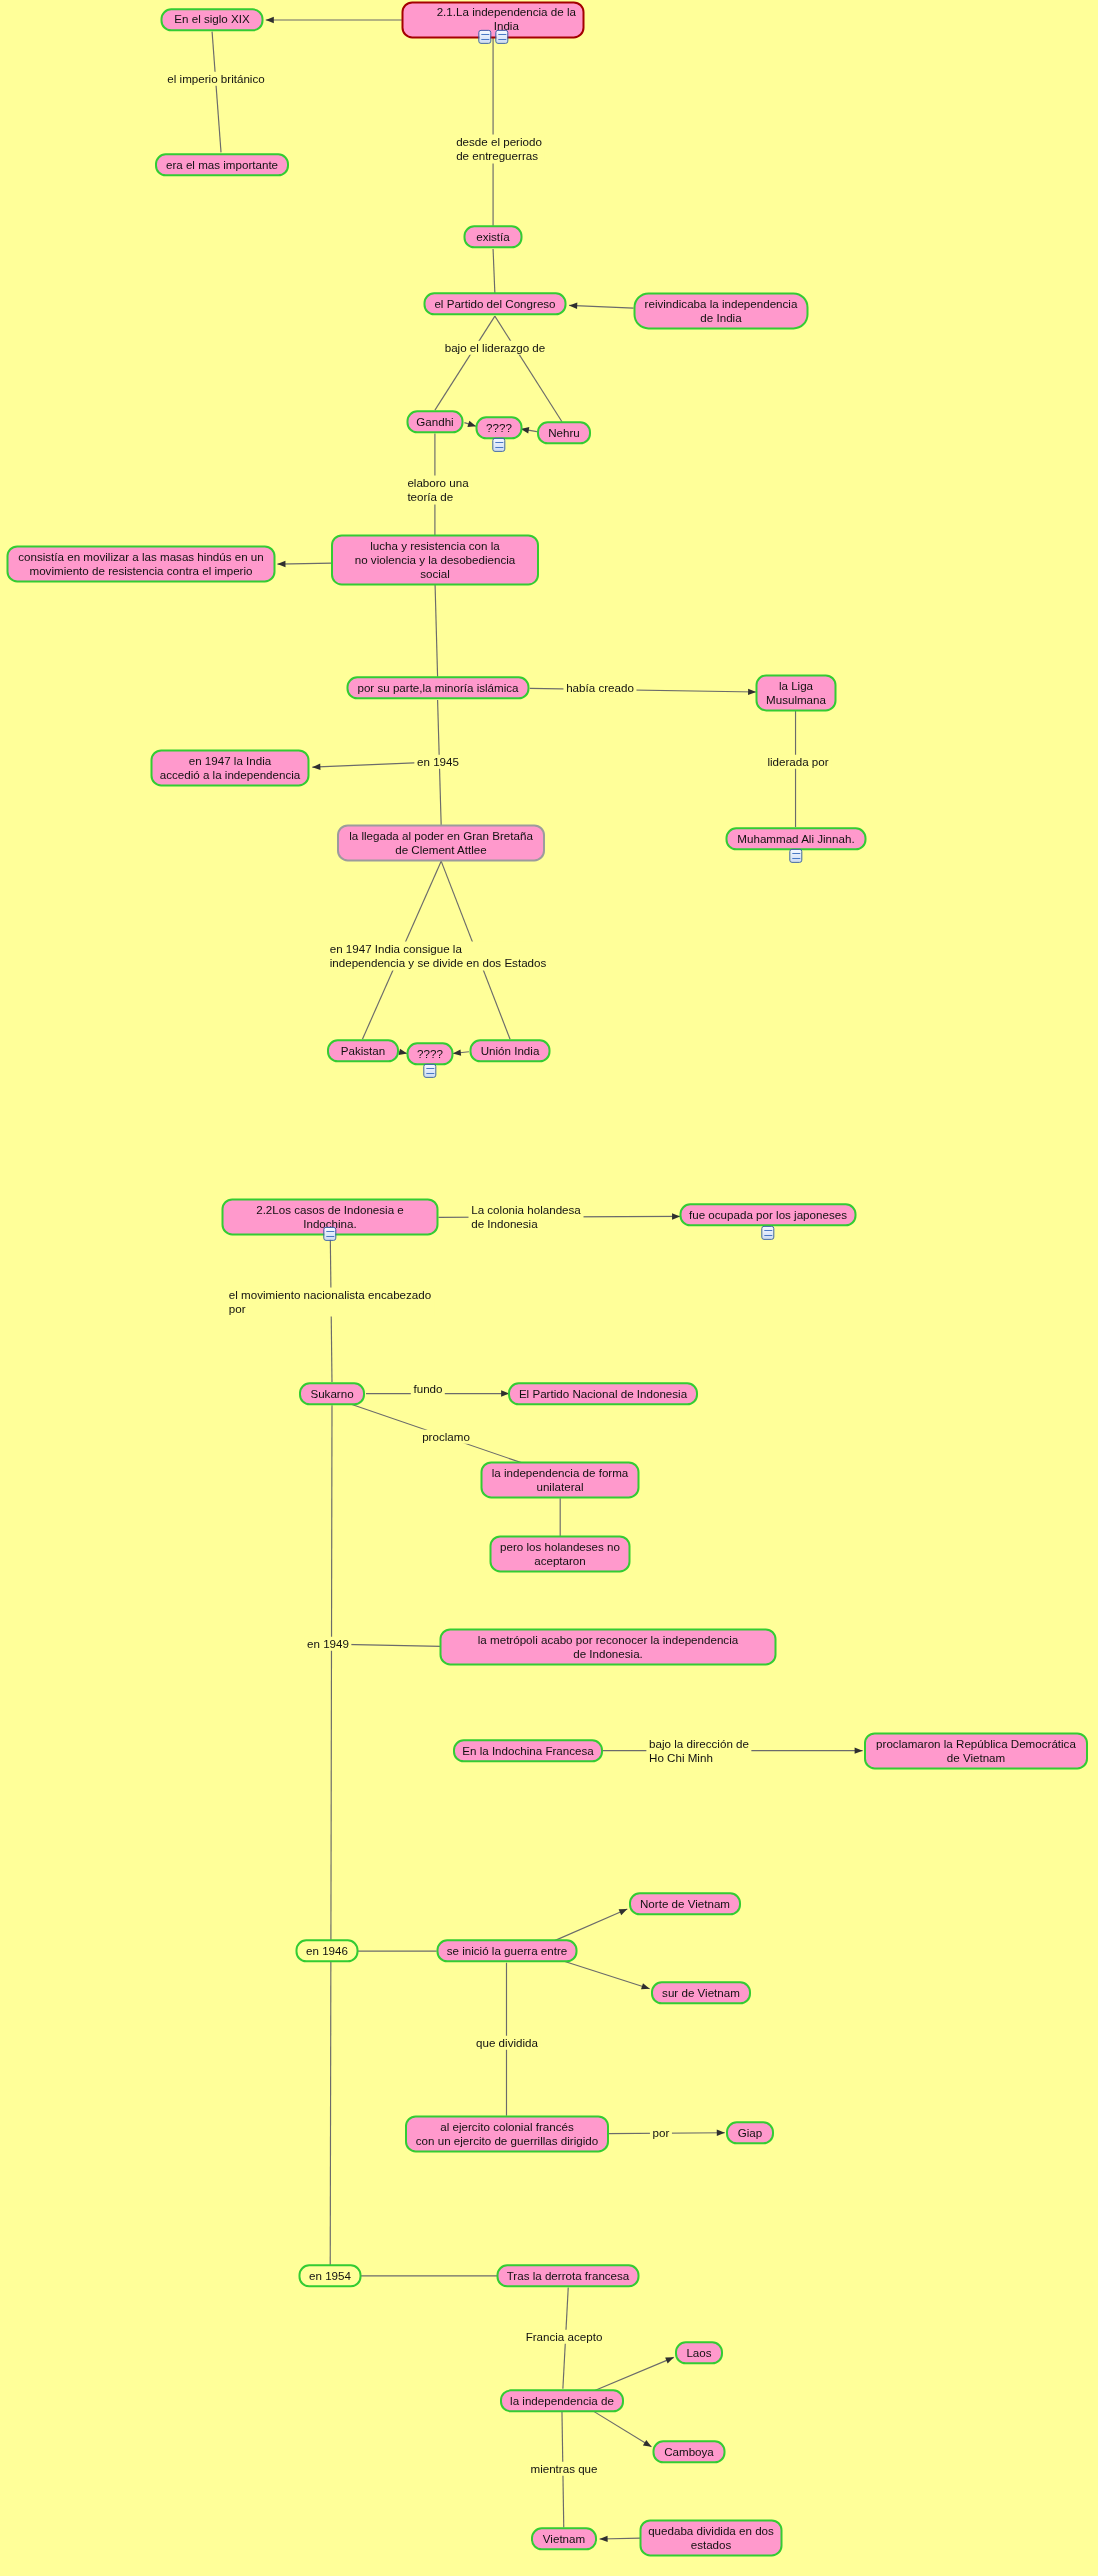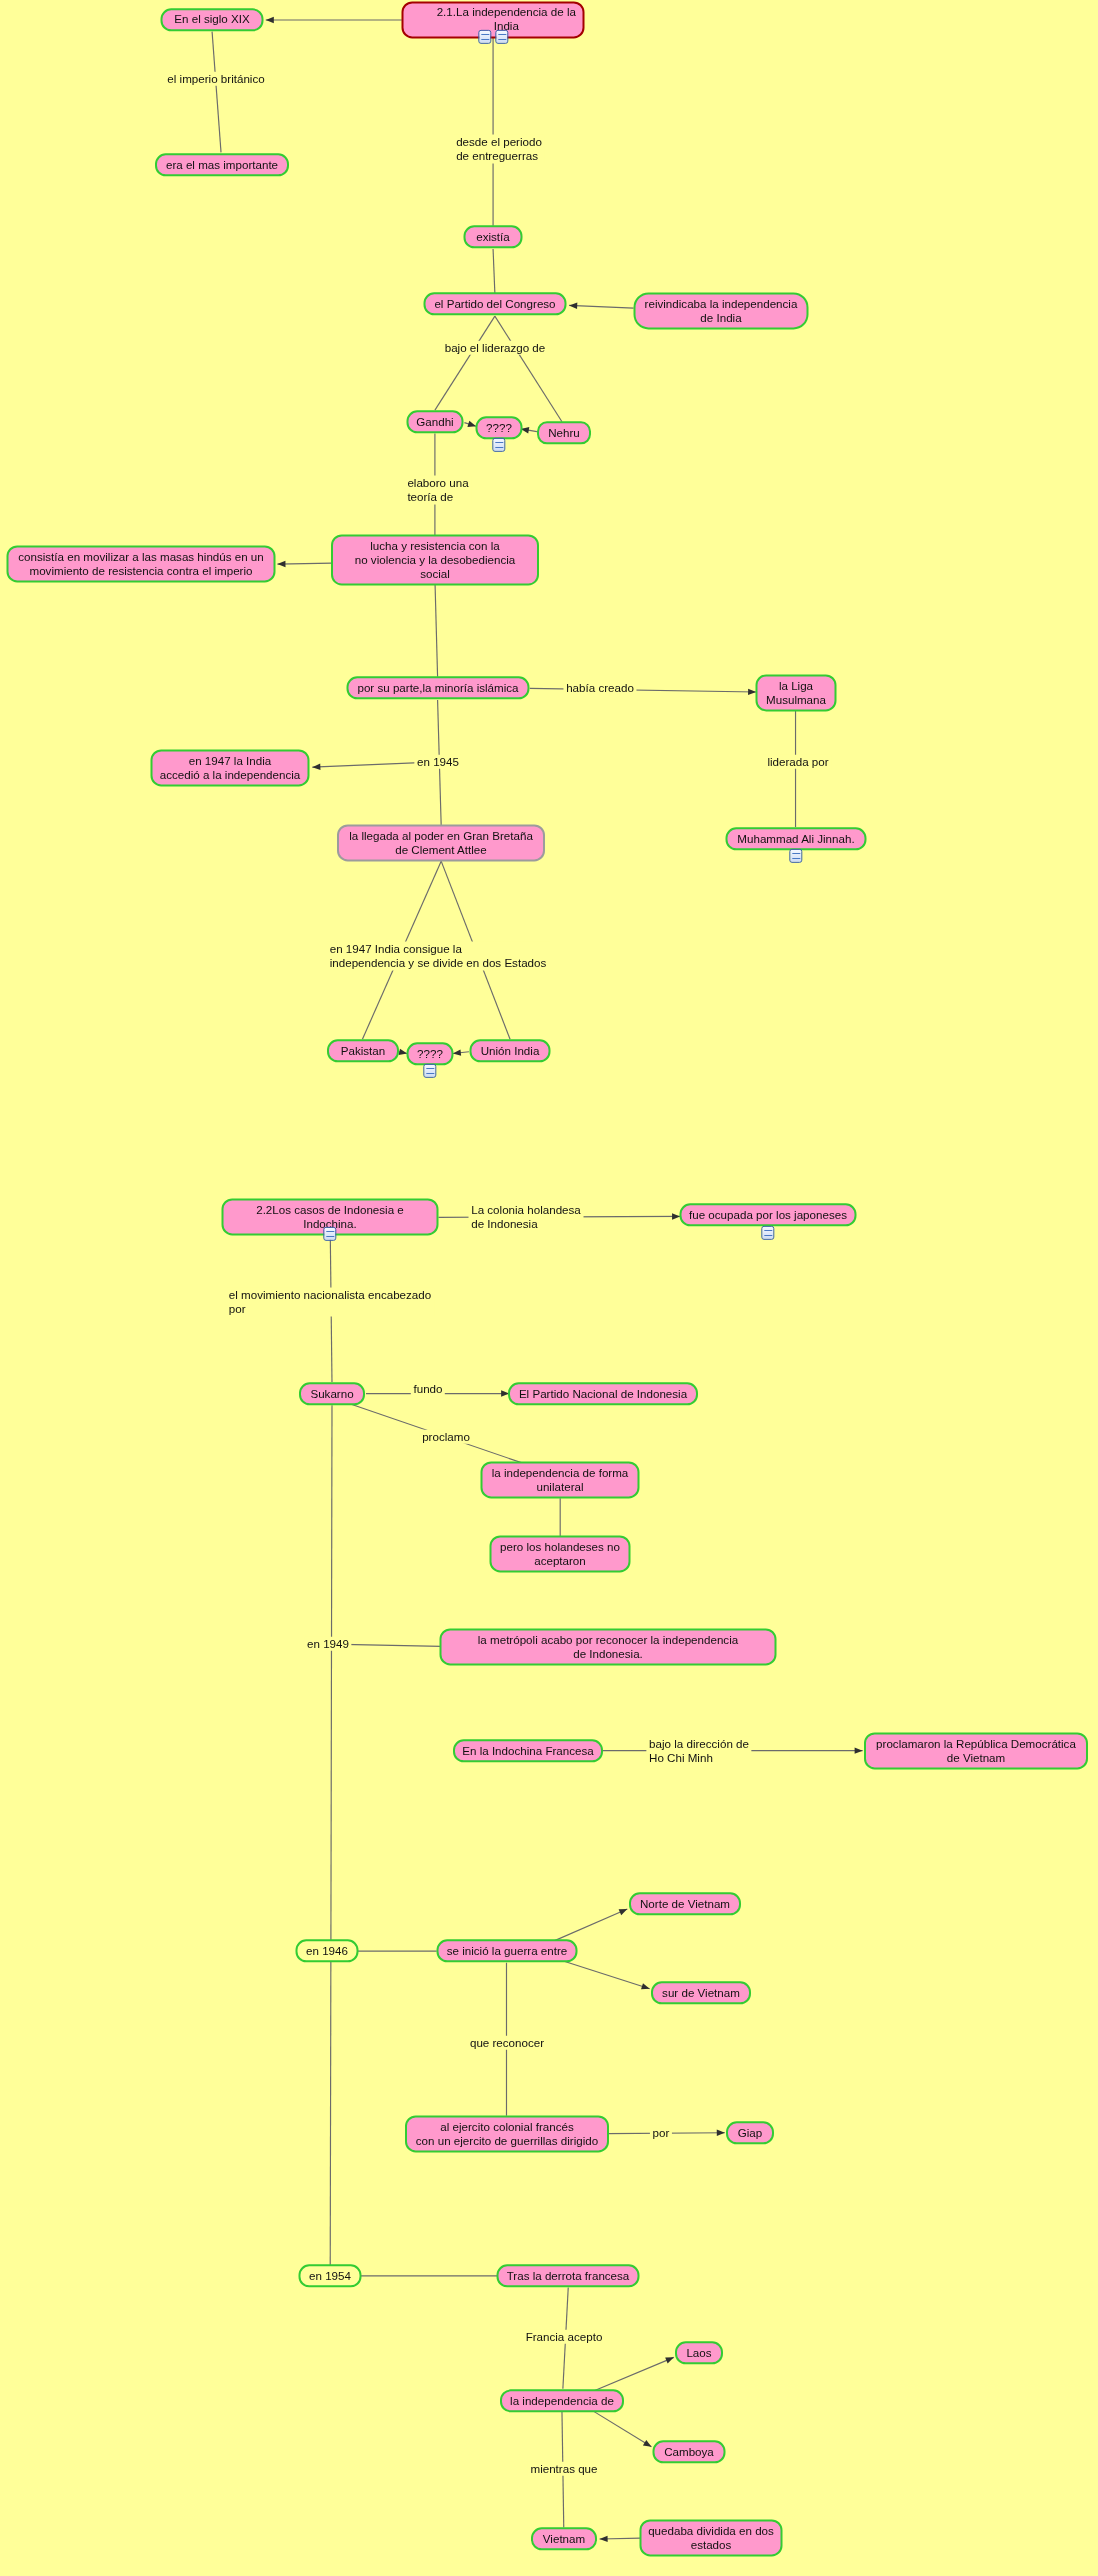--- a/index.html
+++ b/index.html
@@ -136,21 +136,21 @@
     <div class="resource-icon" style="left: 485px; top: 37px;"></div>
     <div class="resource-icon" style="left: 502px; top: 37px;"></div>
     <div class="node" style="left: 222px; top: 165px; width: 134px;">era el mas importante</div>
     <div class="node" style="left: 493px; top: 237px; width: 59px;">existía</div>
     <div class="node" style="left: 495px; top: 304px; width: 143px;">el Partido del Congreso</div>
     <div class="node" style="left: 721px; top: 311px; width: 175px; border-radius: 15px;">reivindicaba la independencia
 de India</div>
     <div class="node" style="left: 435px; top: 422px; width: 57px;">Gandhi</div>
     <div class="node" style="left: 499px; top: 428px; width: 47px;">????</div>
     <div class="resource-icon" style="left: 499px; top: 445px;"></div>
-    <div class="node" style="left: 564px; top: 433px; width: 54px; border-radius: 10px;">Nehru</div>
+    <div class="node" style="left: 564px; top: 433px; width: 54px;">Nehru</div>
     <div class="node" style="left: 141px; top: 564px; width: 269px;">consistía en movilizar a las masas hindús en un
 movimiento de resistencia contra el imperio</div>
     <div class="node" style="left: 435px; top: 560px; width: 208px;">lucha y resistencia con la
 no violencia y la desobediencia social</div>
     <div class="node" style="left: 438px; top: 688px; width: 183px;">por su parte,la minoría islámica</div>
     <div class="node" style="left: 796px; top: 693px; width: 81px;">la Liga
 Musulmana</div>
     <div class="node" style="left: 230px; top: 768px; width: 159px;">en 1947 la India
 accedió a la independencia</div>
     <div class="node" style="left: 796px; top: 839px; width: 141px;">Muhammad Ali Jinnah.</div>
@@ -204,18 +204,18 @@
 independencia y se divide en dos Estados</div>
     <div class="link-label" style="left: 526px; top: 1217px;">La colonia holandesa
 de Indonesia</div>
     <div class="link-label" style="left: 330px; top: 1302px;">el movimiento nacionalista encabezado
 por</div>
     <div class="link-label" style="left: 428px; top: 1389px;">fundo</div>
     <div class="link-label" style="left: 446px; top: 1437px;">proclamo</div>
     <div class="link-label" style="left: 328px; top: 1644px;">en 1949</div>
     <div class="link-label" style="left: 699px; top: 1751px;">bajo la dirección de
 Ho Chi Minh</div>
-    <div class="link-label" style="left: 507px; top: 2043px;">que reconocer</div>
+    <div class="link-label" style="left: 507px; top: 2043px;">que dividida</div>
     <div class="link-label" style="left: 661px; top: 2133px;">por</div>
     <div class="link-label" style="left: 564px; top: 2337px;">Francia acepto</div>
     <div class="link-label" style="left: 564px; top: 2469px;">mientras que</div>
   </div>
 
 
 </body></html>

